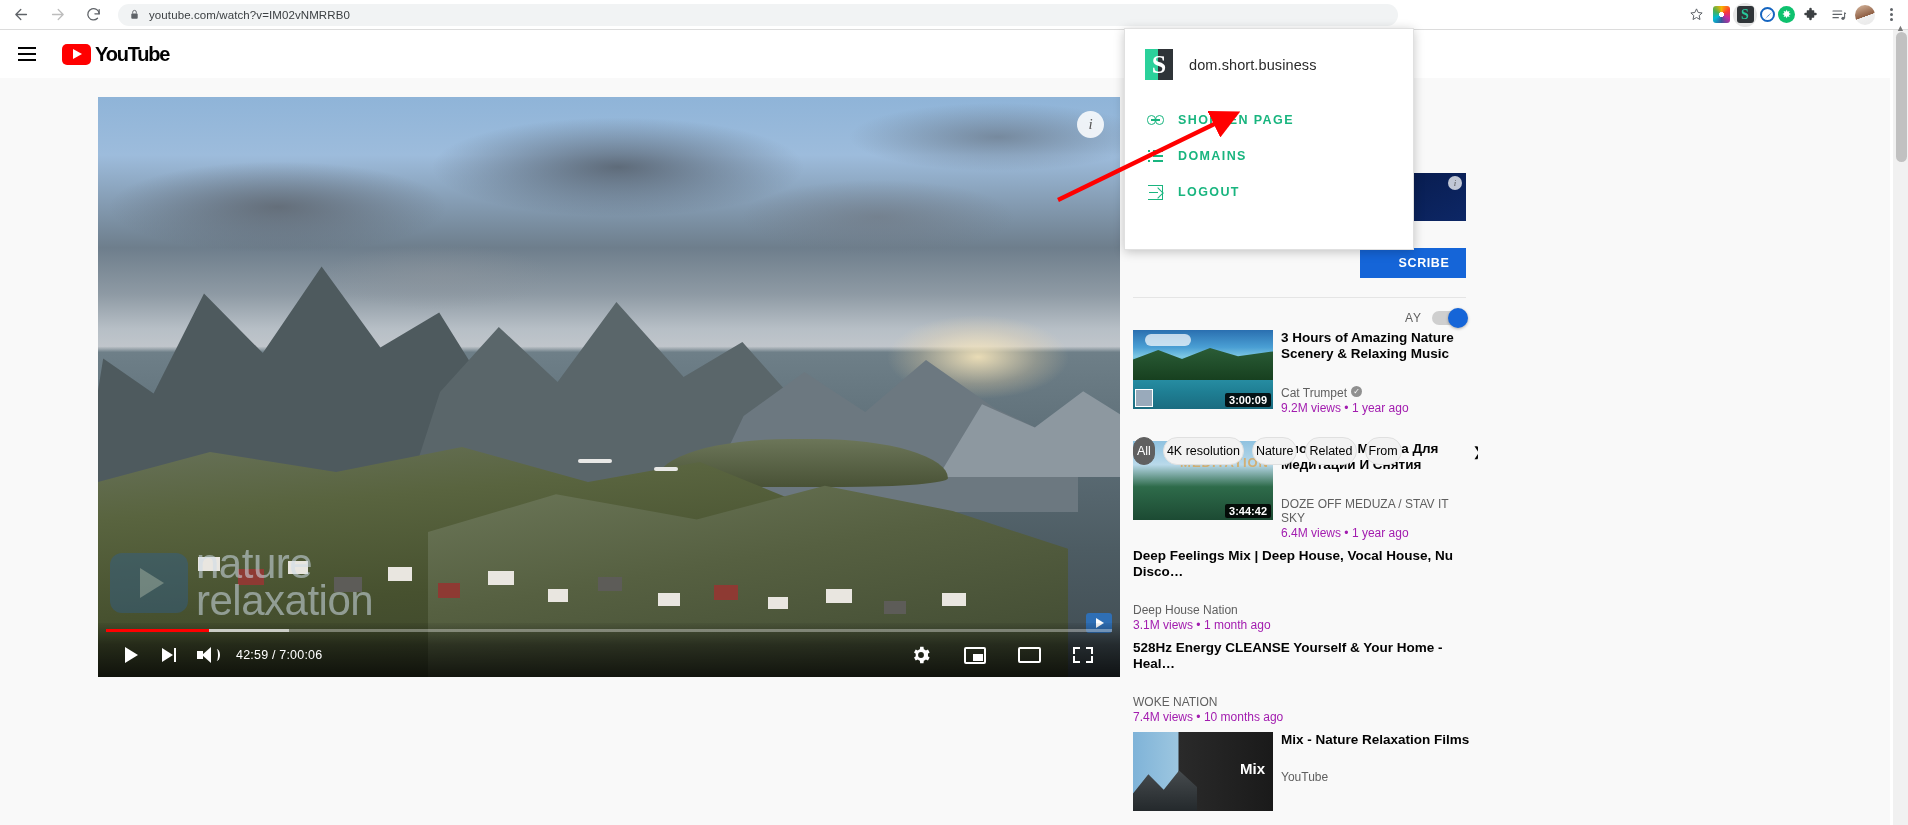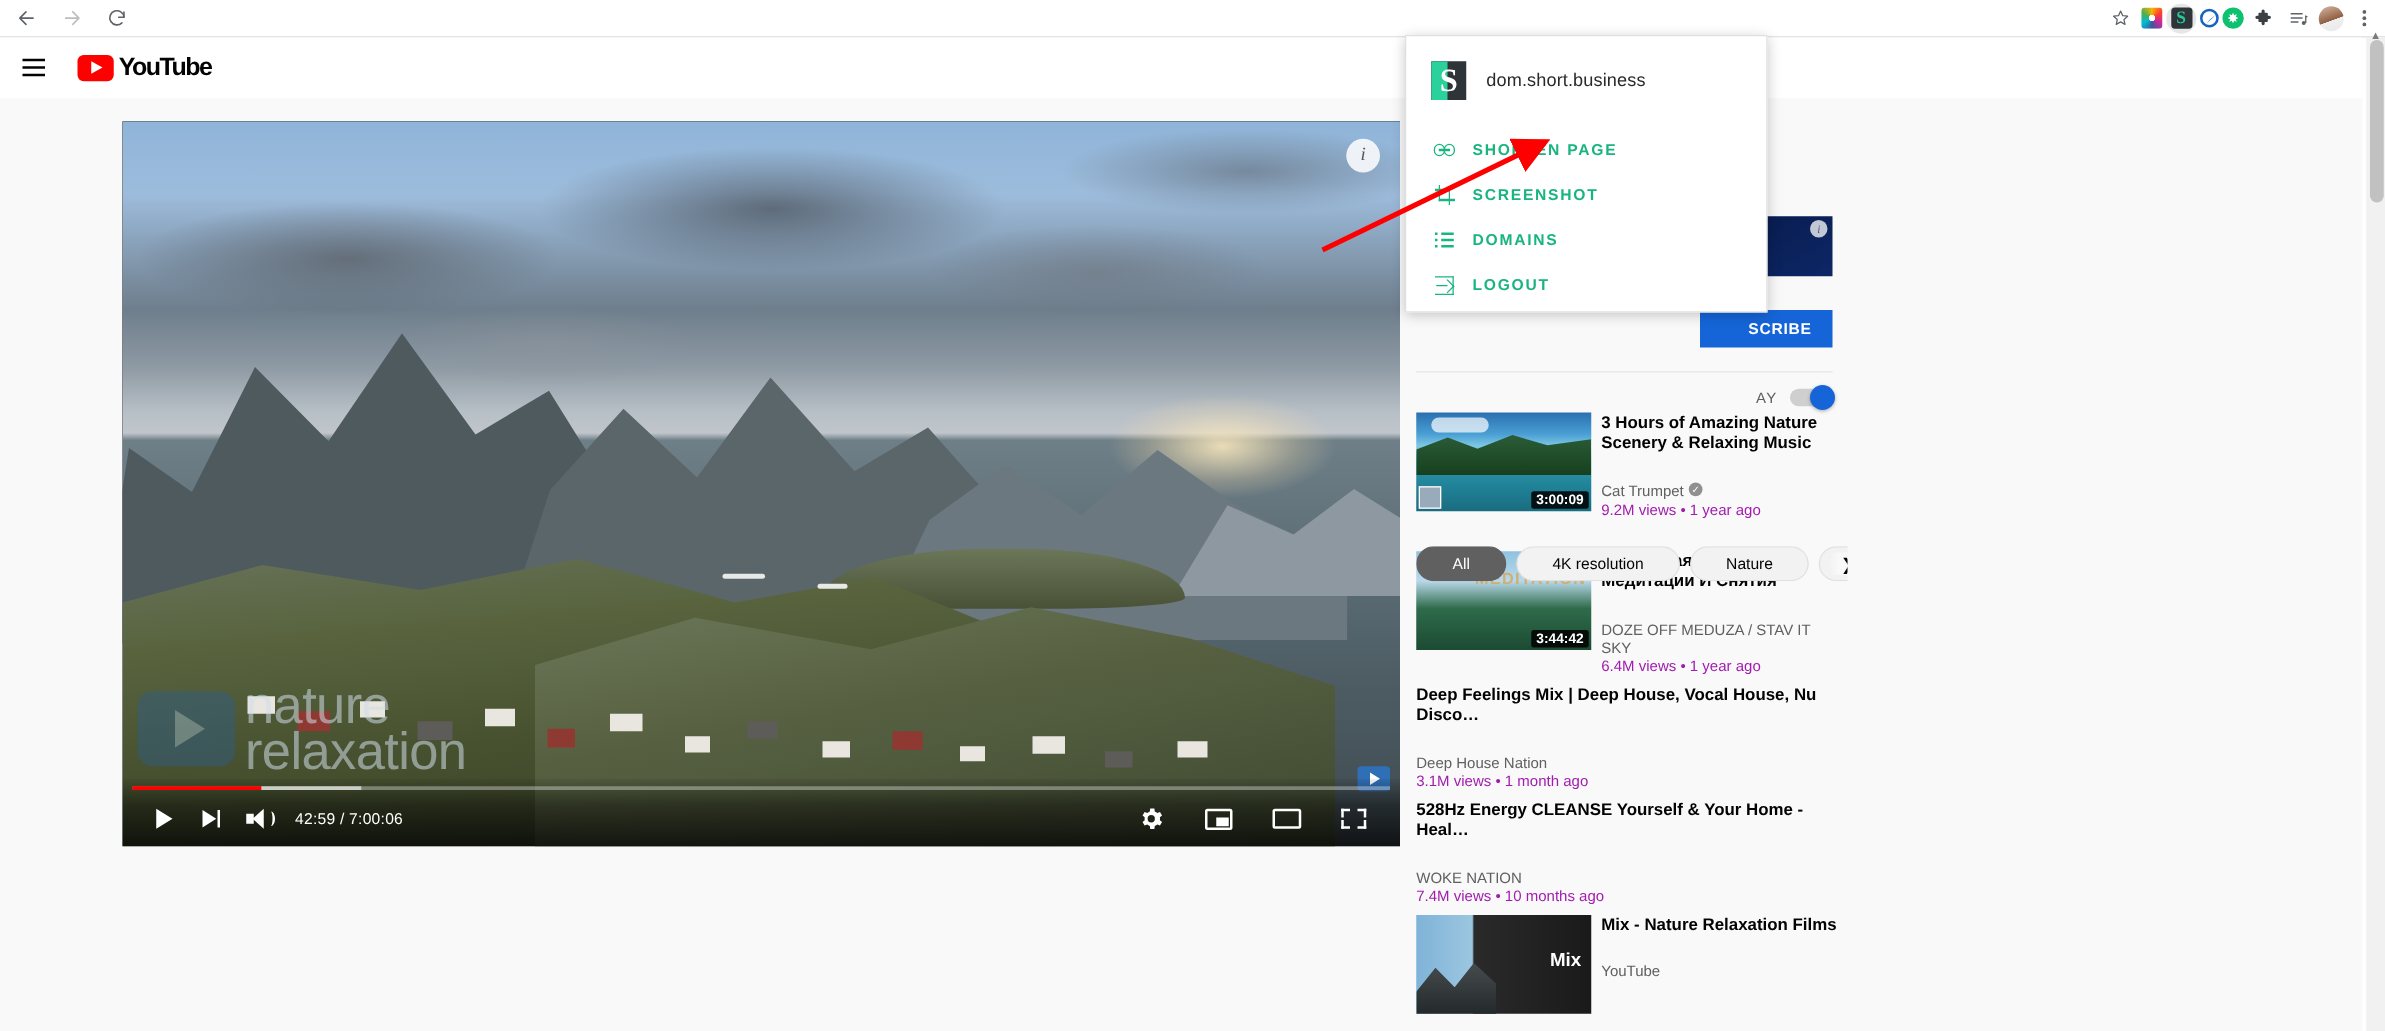--- a/index.html
+++ b/index.html
@@ -198,21 +198,21 @@
   .vmeta{ flex:1; min-width:0; padding-right:6px;}
   .vtitle{ font-size:13.5px; font-weight:bold; color:#030303; line-height:1.22;
     max-height:34px; overflow:hidden; }
   .vchan{ font-size:12px; color:#606060; margin-top:22px; display:flex;align-items:flex-start;gap:4px;}
   .verified{ width:11px;height:11px;border-radius:50%;background:#909090; color:#fff;
     font-size:8px; display:flex;align-items:center;justify-content:center;}
   .vviews{ font-size:12px; color:#a21caf; margin-top:1px; }
 
   .chips{ position:absolute; left:1133px; top:359px; width:345px; height:28px;
     display:flex; align-items:center; gap:8px; overflow:hidden; }
-  .chip{ height:28px; padding:0 28px; border-radius:14px; background:#f2f2f2;
+  .chip{ height:28px; padding:0 3px; border-radius:14px; background:#f2f2f2;
     border:1px solid #e0e0e0; font-size:12.5px; color:#030303; display:flex;
     align-items:center; white-space:nowrap; }
   .chip.active{ background:#606060; color:#fff; border-color:#606060; }
   .chip-next{ position:absolute; right:-4px; top:5px; width:18px;height:18px;
     display:flex;align-items:center;justify-content:center; color:#030303; font-size:13px;
     background:linear-gradient(90deg,rgba(249,249,249,0),#f9f9f9 40%); padding-left:10px;}
 
   
   .t-nature{ background:
      linear-gradient(180deg,#2a6fb0 0%,#4a9fd4 22%, #7ec8e3 34%, #2e9ab0 48%, #1f7f94 78%, #1a6c80 100%);}
@@ -305,20 +305,29 @@
           <path d="M5 12h14M13 5l7 7-7 7" stroke="#bdbdbd" stroke-width="1.8" fill="none" stroke-linecap="round" stroke-linejoin="round"></path>
         </svg>
     </div>
     <div class="nav-btn">
       <svg width="17" height="17" viewBox="0 0 24 24">
           <path d="M20 11a8 8 0 10-2.3 6.3" stroke="#5f6368" stroke-width="1.8" fill="none" stroke-linecap="round"></path>
           <path d="M20 5v6h-6" stroke="#5f6368" stroke-width="1.8" fill="none" stroke-linecap="round" stroke-linejoin="round"></path>
         </svg>
     </div>
   </div>
+  <div class="omnibox">
+    <span class="lock">
+      <svg width="11" height="11" viewBox="0 0 24 24">
+          <rect x="5" y="10" width="14" height="11" rx="2" fill="#5f6368"></rect>
+          <path d="M8 10V7a4 4 0 018 0v3" stroke="#5f6368" stroke-width="2" fill="none"></path>
+        </svg>
+    </span>
+    <span class="url">youtube.com/watch?v=IM02vNMRRB0</span>
+  </div>
   <div class="chrome-right">
     <div class="cicon">
       <svg width="15" height="15" viewBox="0 0 24 24">
           <path d="M12 3l2.7 5.8 6.3.7-4.7 4.3 1.3 6.2-5.6-3.2-5.6 3.2 1.3-6.2L3 9.5l6.3-.7z" stroke="#5f6368" stroke-width="1.6" fill="none" stroke-linejoin="round"></path>
         </svg>
     </div>
     <div class="ext-group">
       <div class="ext-sq ext-rainbow"></div>
       <div class="ext-s-wrap">
         <div class="ext-sq ext-s">S</div>
@@ -572,31 +581,20 @@
         <span class="ic-link">
             <i></i>
             <em></em>
             <i></i>
           </span>
       </span>
       <span class="pop-label">SHORTEN PAGE</span>
     </div>
     <div class="pop-item">
       <span class="pi">
-        <span class="ic-crop">
-            <i></i>
-            <i></i>
-            <i></i>
-            <i></i>
-          </span>
-      </span>
-      <span class="pop-label">SCREENSHOT</span>
-    </div>
-    <div class="pop-item">
-      <span class="pi">
         <span class="ic-list">
             <i></i>
             <i></i>
             <i></i>
           </span>
       </span>
       <span class="pop-label">DOMAINS</span>
     </div>
     <div class="pop-item">
       <span class="pi">

